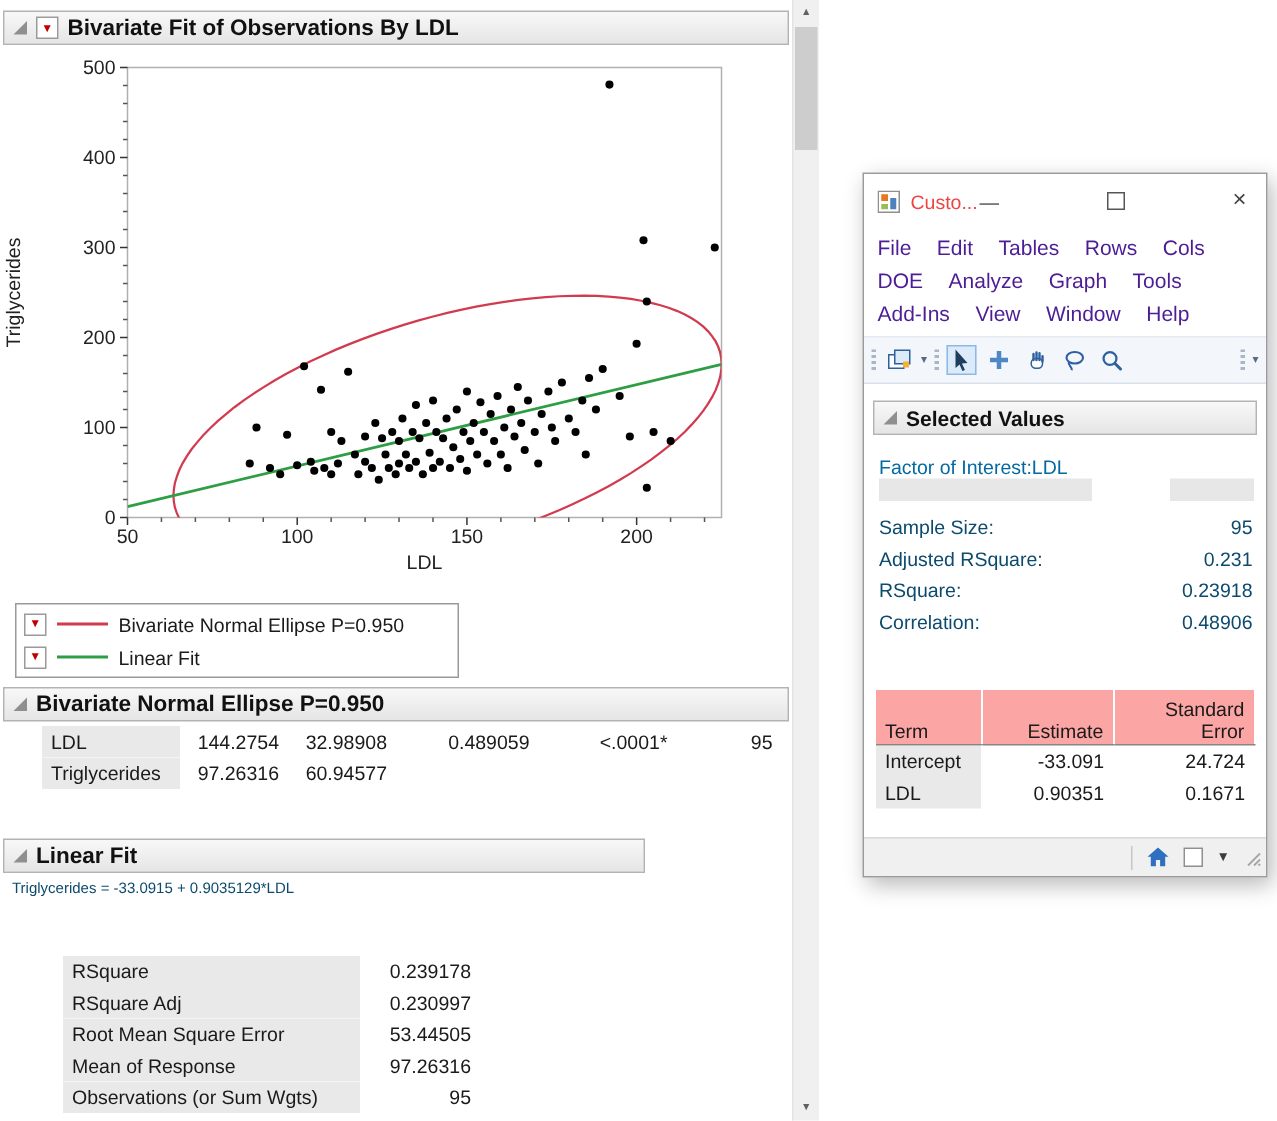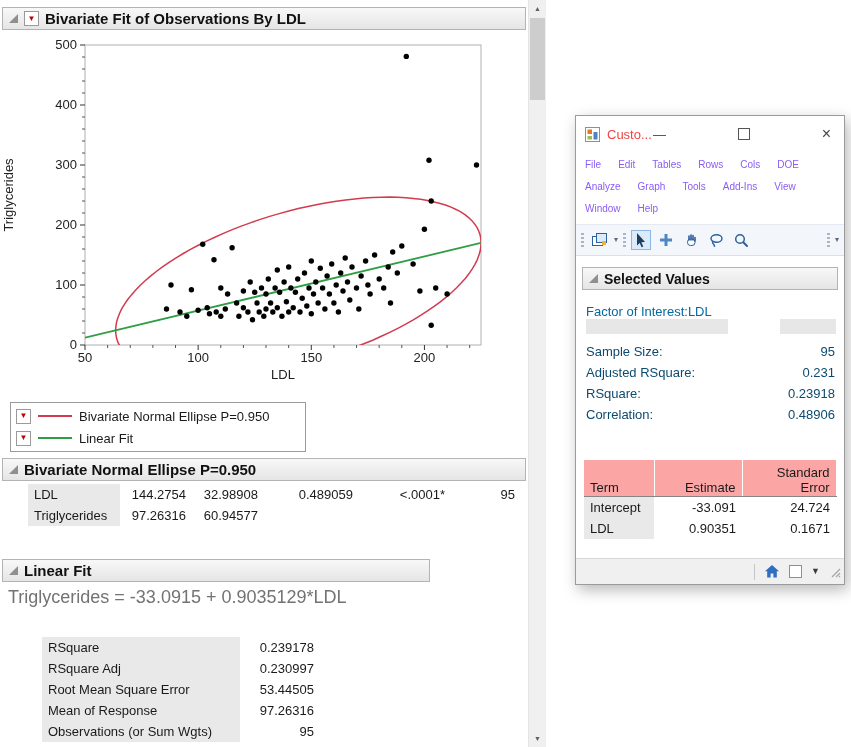--- a/index.html
+++ b/index.html
@@ -28,41 +28,41 @@
   table{border-collapse:collapse;table-layout:fixed}
   .jtab{position:absolute;font-size:13px}
   .jtab th,.jtab td{padding:1px 6px;height:19px;overflow:hidden;white-space:nowrap}
   .jtab th{background:#fca5a5;border-bottom:1px solid #858585;font-weight:normal;text-align:right;
       border-right:1px solid #fff;vertical-align:bottom}
   .jtab th.l{text-align:left}
   .jtab td.lab{background:#e9e9e9;text-align:left;border-right:1px solid #fff}
   .jtab td.num{text-align:right}
   .wt th{white-space:normal}
 
-  .equation{position:absolute;left:8px;top:587px;font-size:18px;color:#737373}
+  .equation{position:absolute;left:8px;top:587px;font-size:10px;color:#0c4a6e}
 
   
   .vscroll{position:absolute;left:528px;top:0;width:17px;height:747px;background:#f0f0f0;
       border-left:1px solid #e4e4e4}
   .sb-btn{position:absolute;left:0;width:17px;height:17px;display:flex;align-items:center;
       justify-content:center;font-size:7px;color:#606060}
   .sb-top{top:0}.sb-bot{bottom:0}
   .sb-thumb{position:absolute;left:1px;top:18px;width:15px;height:82px;background:#cdcdcd}
 
   
   .win{position:absolute;left:575px;top:115px;width:270px;height:470px;background:#fff;
       border:1px solid #9b9b9b;box-shadow:3px 5px 14px rgba(0,0,0,.28);box-sizing:border-box}
   .wtitle{height:36px;display:flex;align-items:center;padding:0 9px;background:#fff}
   .wtext{color:#ef4444;font-size:13px;margin-left:7px}
   .wctrls{margin-left:auto;display:flex;align-items:center;width:178px;justify-content:space-between;
       padding-right:4px;color:#444}
   .wbtn{font-size:13px;line-height:1;cursor:default}
   .maxbox{display:block;width:10px;height:10px;border:1px solid #555}
   .wmenu{width:252px;padding:2px 9px 4px 9px;display:flex;flex-wrap:wrap;column-gap:17px;
-      font-size:10px;color:#8b5cf6;line-height:22px}
+      font-size:14px;color:#4c1d95;line-height:22px}
   .wtools{height:30px;background:#f3f6fb;border-top:1px solid #e5eaf2;border-bottom:1px solid #dbe1ea;
       display:flex;align-items:center;gap:5px;padding:0 5px}
   .ticon{width:20px;height:20px;display:flex;align-items:center;justify-content:center;box-sizing:border-box}
   .ticon.sel{background:#dcebfa;border:1px solid #8cb8e8}
   .grip6{width:3px;height:14px;background:repeating-linear-gradient(#a9b6ca 0 2px,transparent 2px 4px);flex:none}
   .push{margin-left:auto}
   .caret{font-size:8px;color:#5a6b80;line-height:1}
   .svhead{left:6px;right:6px;top:151px;font-size:14px}
   .frow{position:absolute;left:10px;top:188px;display:flex;font-size:13px;color:#0369a1}
   .gbox{position:absolute;top:203px;height:15px;background:#e7e7e7}

